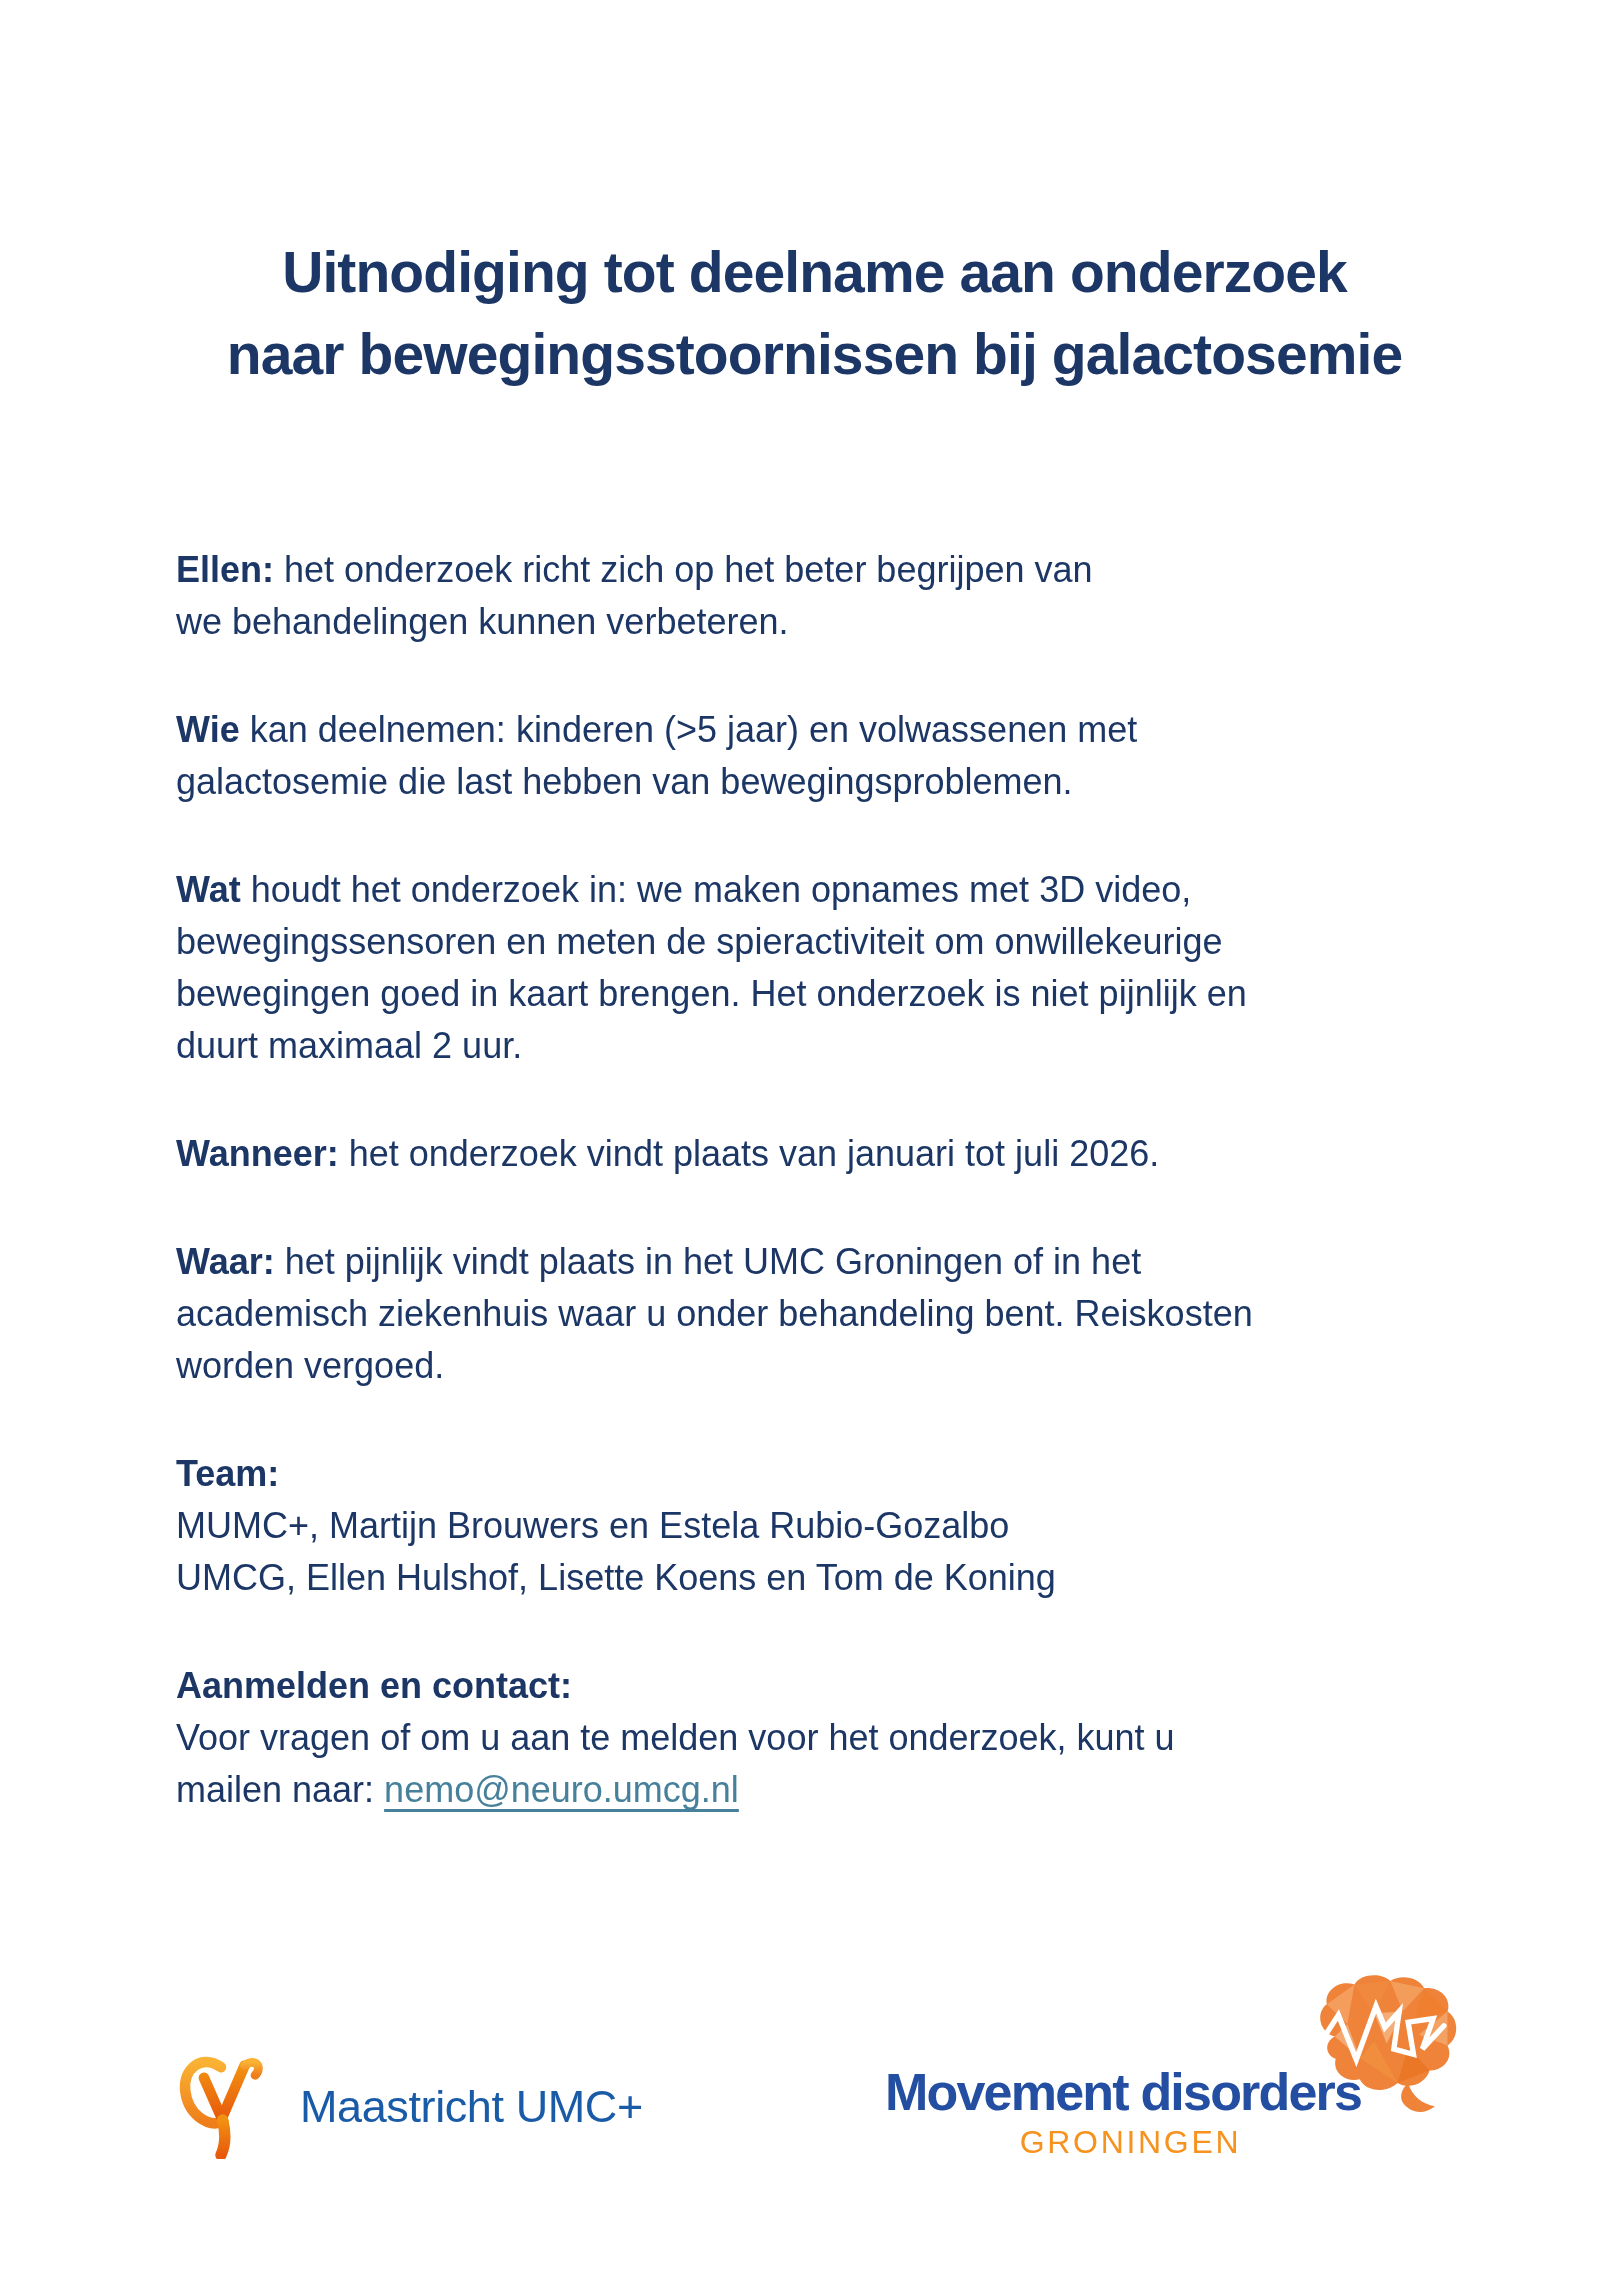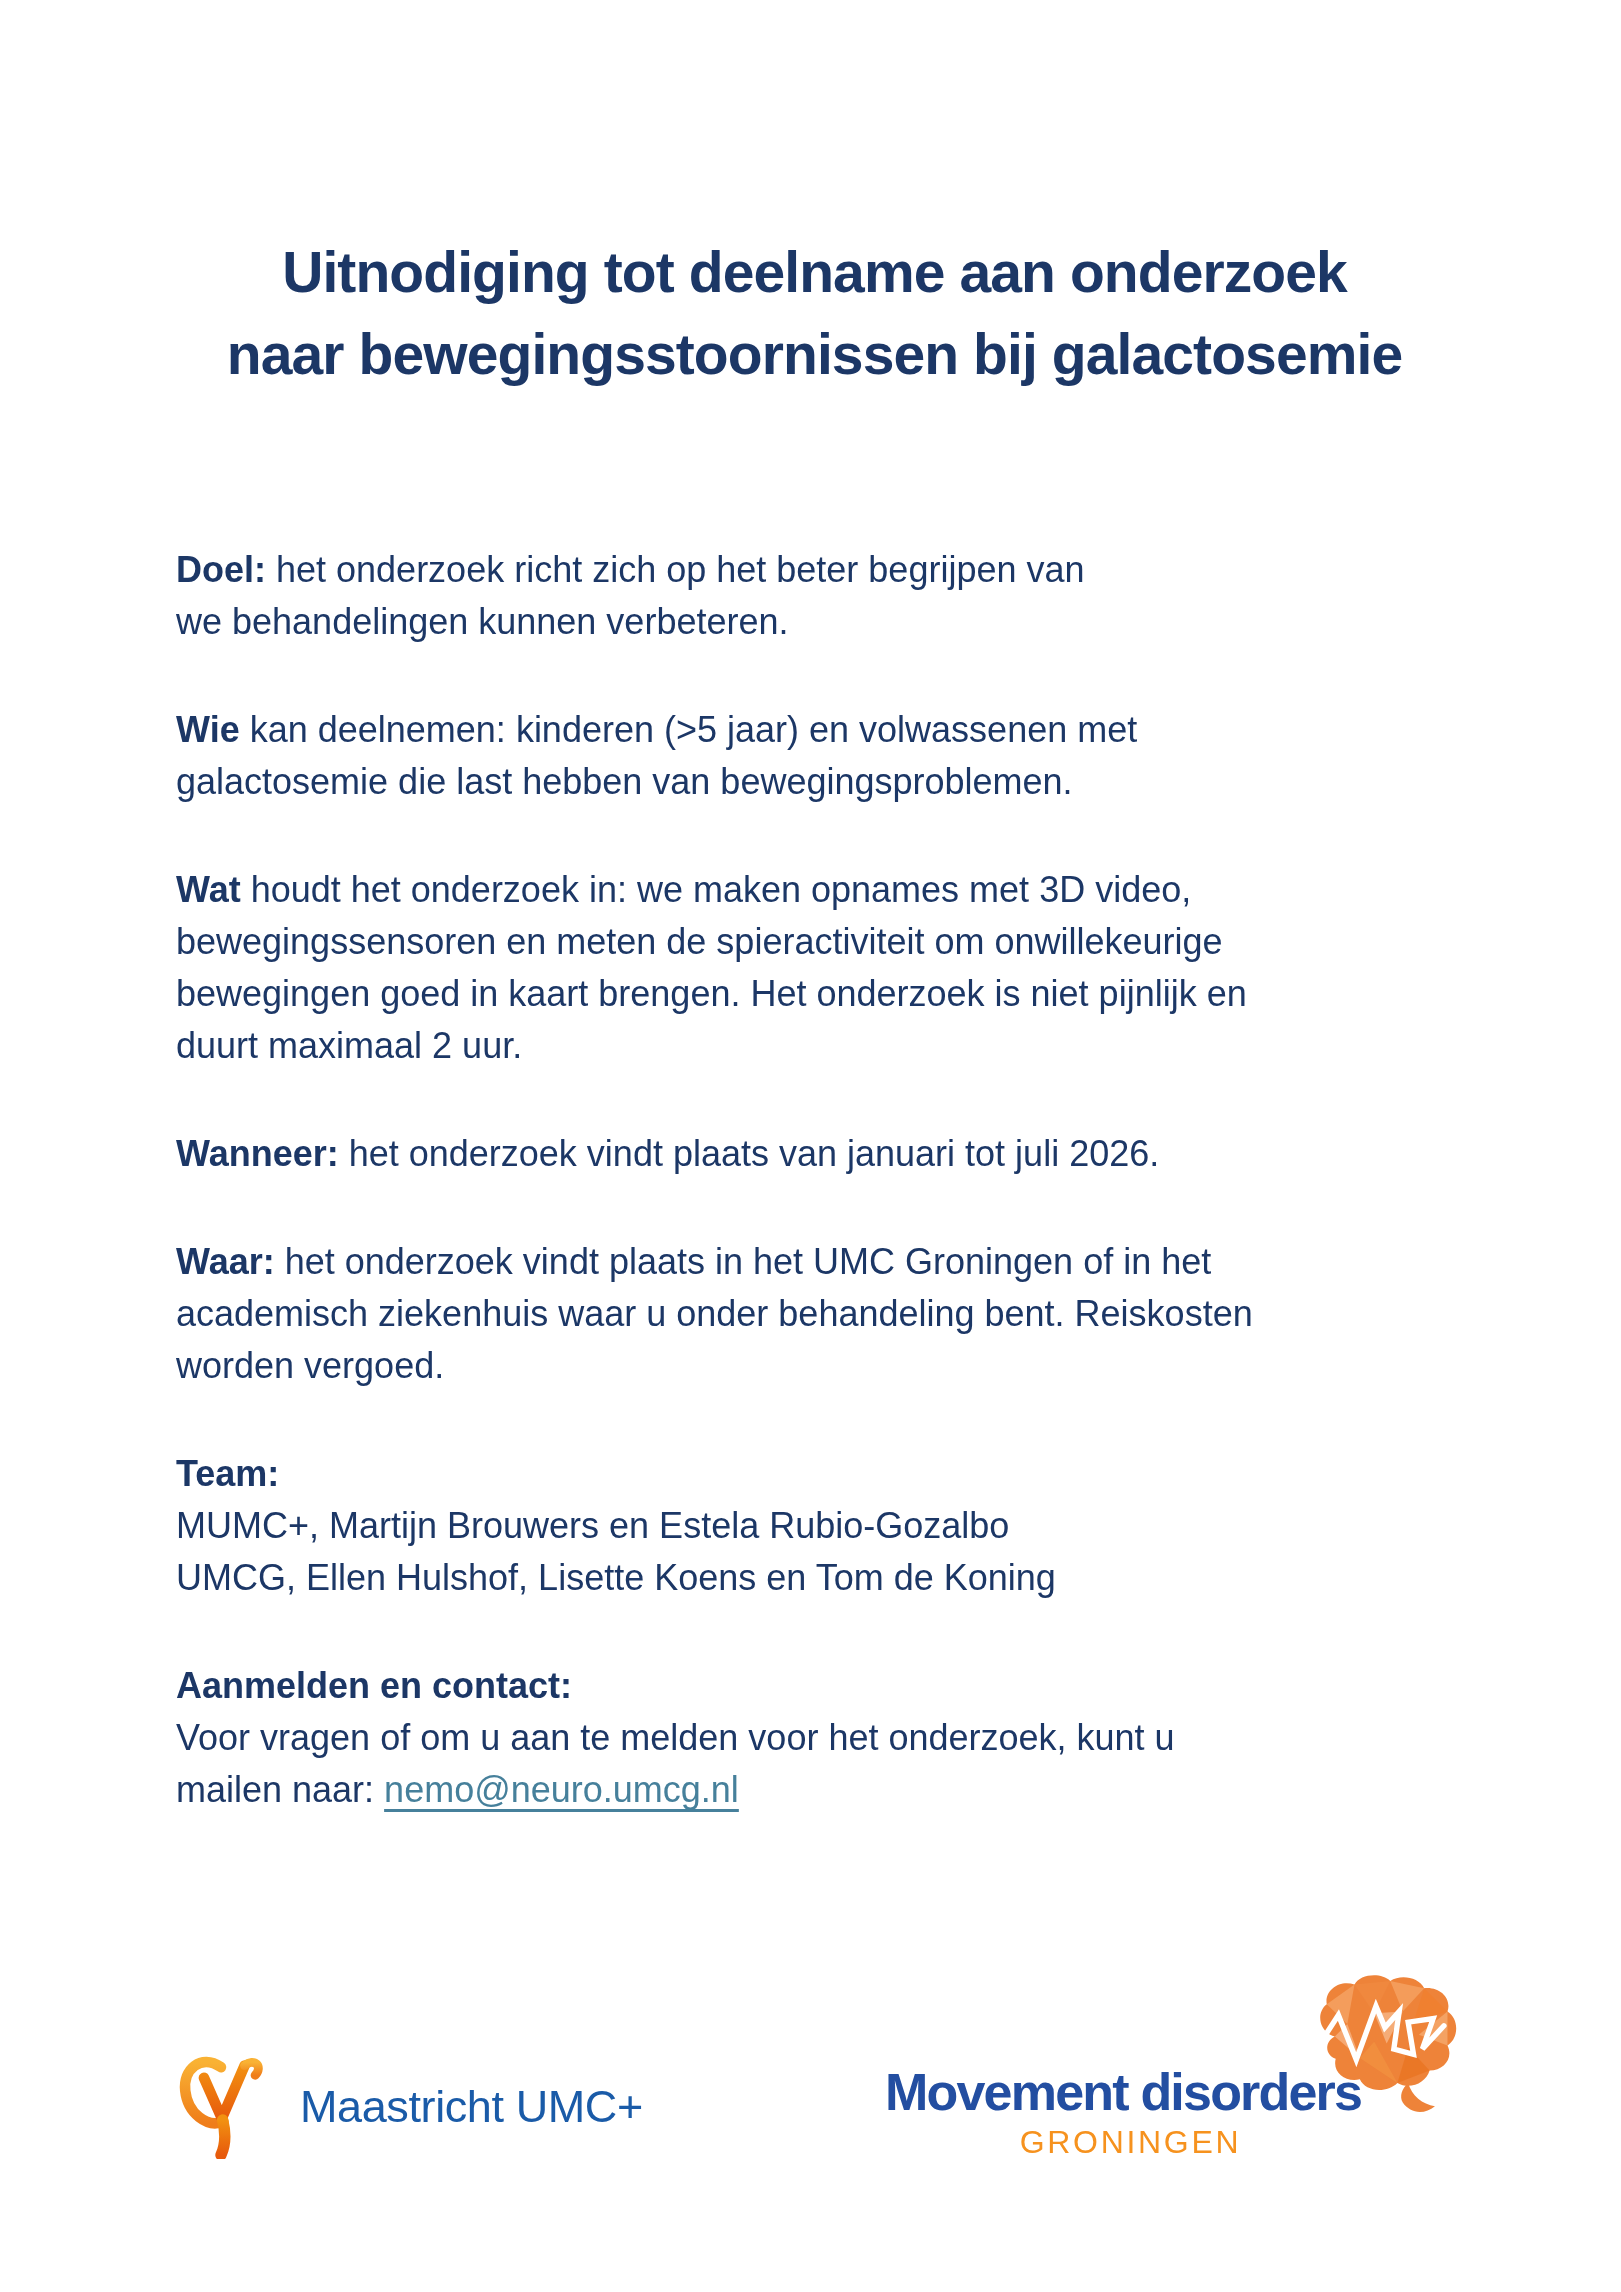--- a/index.html
+++ b/index.html
@@ -56,42 +56,42 @@
 <div class="page">
 
   <div class="title">
     <div>Uitnodiging tot deelname aan onderzoek</div>
     <div>naar bewegingsstoornissen bij galactosemie</div>
   </div>
 
   <div class="body">
 
     <div class="para">
-      <div class="line"><b class="lead">Doel:</b><span> het onderzoek richt zich op het beter begrijpen van</span></div>
+      <div class="line"><b class="lead">Ellen:</b><span> het onderzoek richt zich op het beter begrijpen van</span></div>
       <div class="line">we behandelingen kunnen verbeteren.</div>
     </div>
 
     <div class="para">
       <div class="line"><b class="lead">Wie</b><span> kan deelnemen: kinderen (&gt;5 jaar) en volwassenen met</span></div>
       <div class="line">galactosemie die last hebben van bewegingsproblemen.</div>
     </div>
 
     <div class="para">
       <div class="line"><b class="lead">Wat</b><span> houdt het onderzoek in: we maken opnames met 3D video,</span></div>
       <div class="line">bewegingssensoren en meten de spieractiviteit om onwillekeurige</div>
       <div class="line">bewegingen goed in kaart brengen. Het onderzoek is niet pijnlijk en</div>
       <div class="line">duurt maximaal 2 uur.</div>
     </div>
 
     <div class="para">
       <div class="line"><b class="lead">Wanneer:</b><span> het onderzoek vindt plaats van januari tot juli 2026.</span></div>
     </div>
 
     <div class="para">
-      <div class="line"><b class="lead">Waar:</b><span> het onderzoek vindt plaats in het UMC Groningen of in het</span></div>
+      <div class="line"><b class="lead">Waar:</b><span> het pijnlijk vindt plaats in het UMC Groningen of in het</span></div>
       <div class="line">academisch ziekenhuis waar u onder behandeling bent. Reiskosten</div>
       <div class="line">worden vergoed.</div>
     </div>
 
     <div class="para">
       <div class="line"><b class="lead">Team:</b></div>
       <div class="line">MUMC+, Martijn Brouwers en Estela Rubio-Gozalbo</div>
       <div class="line">UMCG, Ellen Hulshof, Lisette Koens en Tom de Koning</div>
     </div>
 

